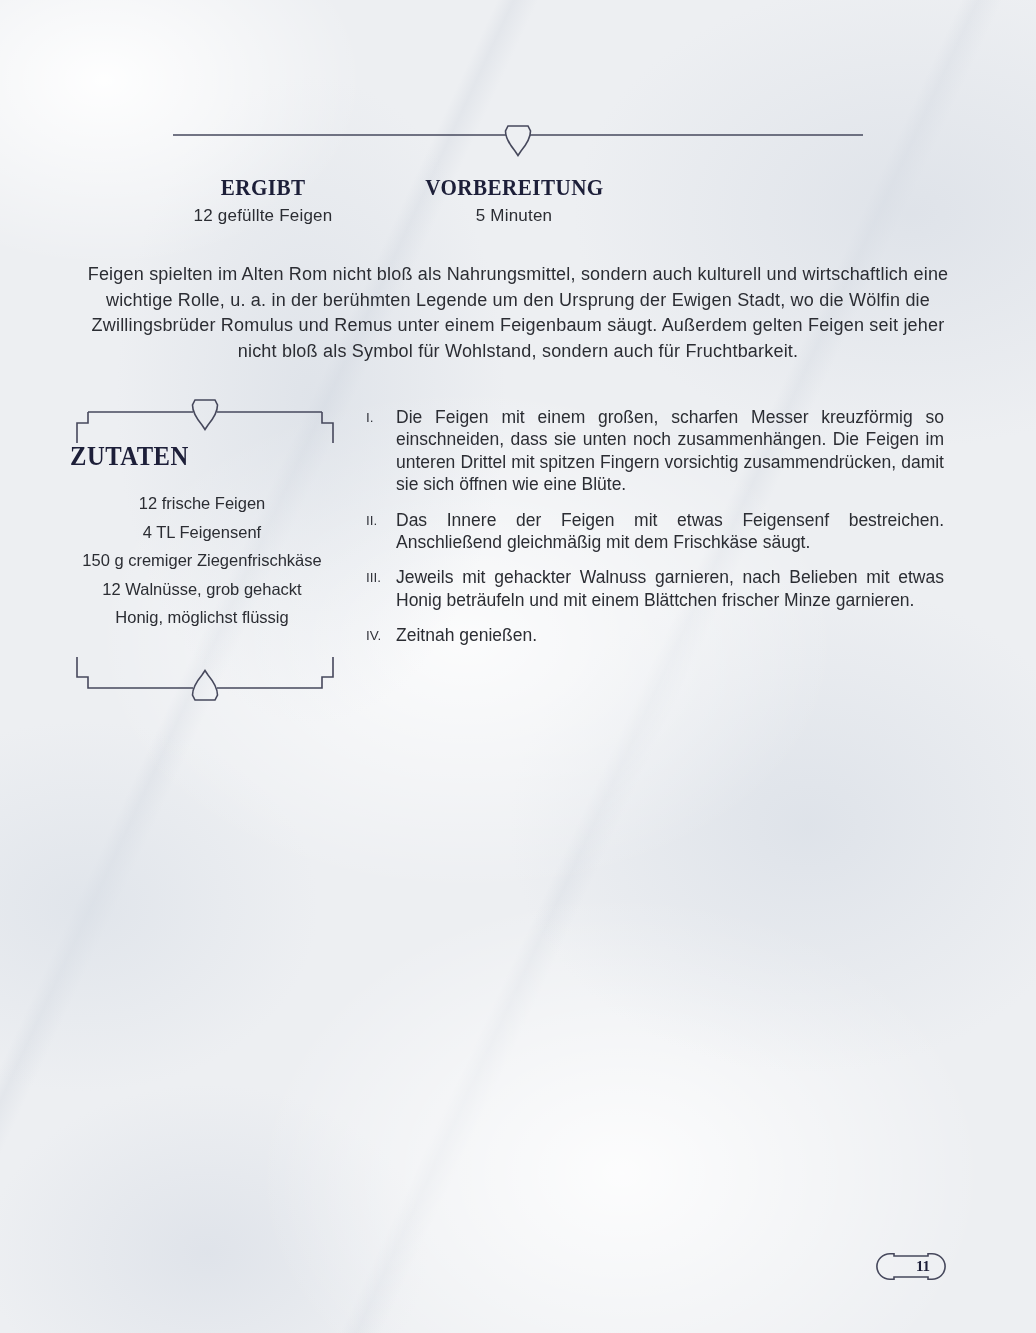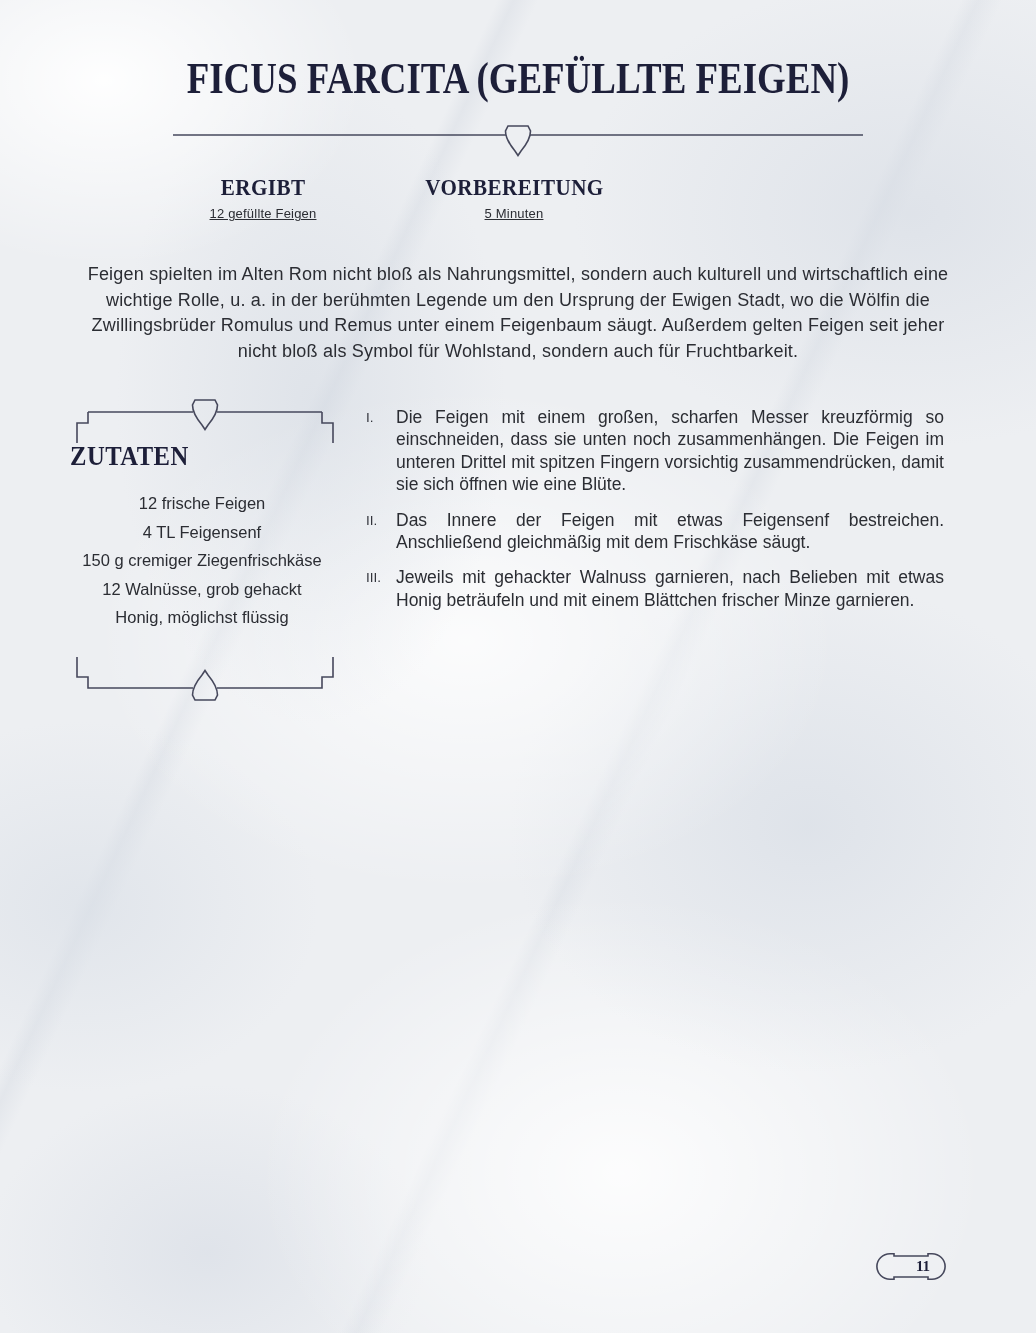--- a/index.html
+++ b/index.html
@@ -48,21 +48,21 @@
   }
   
   .meta-col{ position:absolute; top:174px; width:240px; text-align:center; }
   .meta-col .label{
     display:inline-block;
     font-size:24px;
     transform:scaleX(.88);
     transform-origin:center;
     letter-spacing:.5px;
   }
-  .meta-col .value{ margin-top:5px; font-size:13px; color:#2b2d33; letter-spacing:.2px;text-decoration:underline; }
+  .meta-col .value{ margin-top:5px; font-size:17px; color:#2b2d33; letter-spacing:.2px; }
   #meta-0{ left:143px; }
   #meta-1{ left:394px; }
   #meta-2{ left:644px; }
   
   .intro{
     position:absolute; top:262px; left:75px; width:886px;
     font-size:18px; line-height:25.5px;
     text-align:center;
     letter-spacing:.2px;
   }
@@ -117,23 +117,20 @@
     font-weight:700; font-size:15px; color:#1d1f39;
     padding-bottom:1px;
   }
   .stroke{ stroke:#46485c; stroke-width:1.6; fill:none; }
 </style>
 </head>
 <body>
 
 <div class="page">
 
-  <div class="title-wrap">
-    <h1 class="title serif-head">FICUS FARCITA (GEFÜLLTE FEIGEN)</h1>
-  </div>
 
   <svg class="divider" viewBox="0 0 690 48" width="690" height="48">
     <path class="stroke" d="M0,17 H333"></path>
     <path class="stroke" d="M357,17 H690"></path>
     <path class="stroke" d="M335,8 h20 l2.5,5 c0,8 -4.5,14 -9.5,20 l-3,4.5 -3,-4.5 c-5,-6 -9.5,-12 -9.5,-20 z"></path>
   </svg>
 
   <div class="meta-col" id="meta-0">
     <div class="label serif-head">ERGIBT</div>
     <div class="value">12 gefüllte Feigen</div>
@@ -179,20 +176,24 @@
       <div class="text">Die Feigen mit einem großen, scharfen Messer kreuzförmig so einschneiden, dass sie unten noch zusammenhängen. Die Feigen im unteren Drittel mit spitzen Fingern vorsichtig zusammendrücken, damit sie sich öffnen wie eine Blüte.</div>
     </div>
     <div class="step">
       <div class="numeral">II.</div>
       <div class="text">Das Innere der Feigen mit etwas Feigensenf bestreichen. Anschließend gleichmäßig mit dem Frischkäse säugt.</div>
     </div>
     <div class="step">
       <div class="numeral">III.</div>
       <div class="text">Jeweils mit gehackter Walnuss garnieren, nach Belieben mit etwas Honig beträufeln und mit einem Blättchen frischer Minze garnieren.</div>
     </div>
+    <div class="step">
+      <div class="numeral">IV.</div>
+      <div class="text">Zeitnah genießen.</div>
+    </div>
   </div>
 
   <div class="page-badge">
     <svg viewBox="0 0 76 31" width="76" height="31">
       <path class="stroke" d="M21,5 H55 V2.8 H59 A 12.6,12.2 0 0 1 59,28.2 H55 V26 H21 V28.2 H17 A 12.6,12.2 0 0 1 17,2.8 H21 Z"></path>
     </svg>
     <div class="num">11</div>
   </div>
 
 </div>

